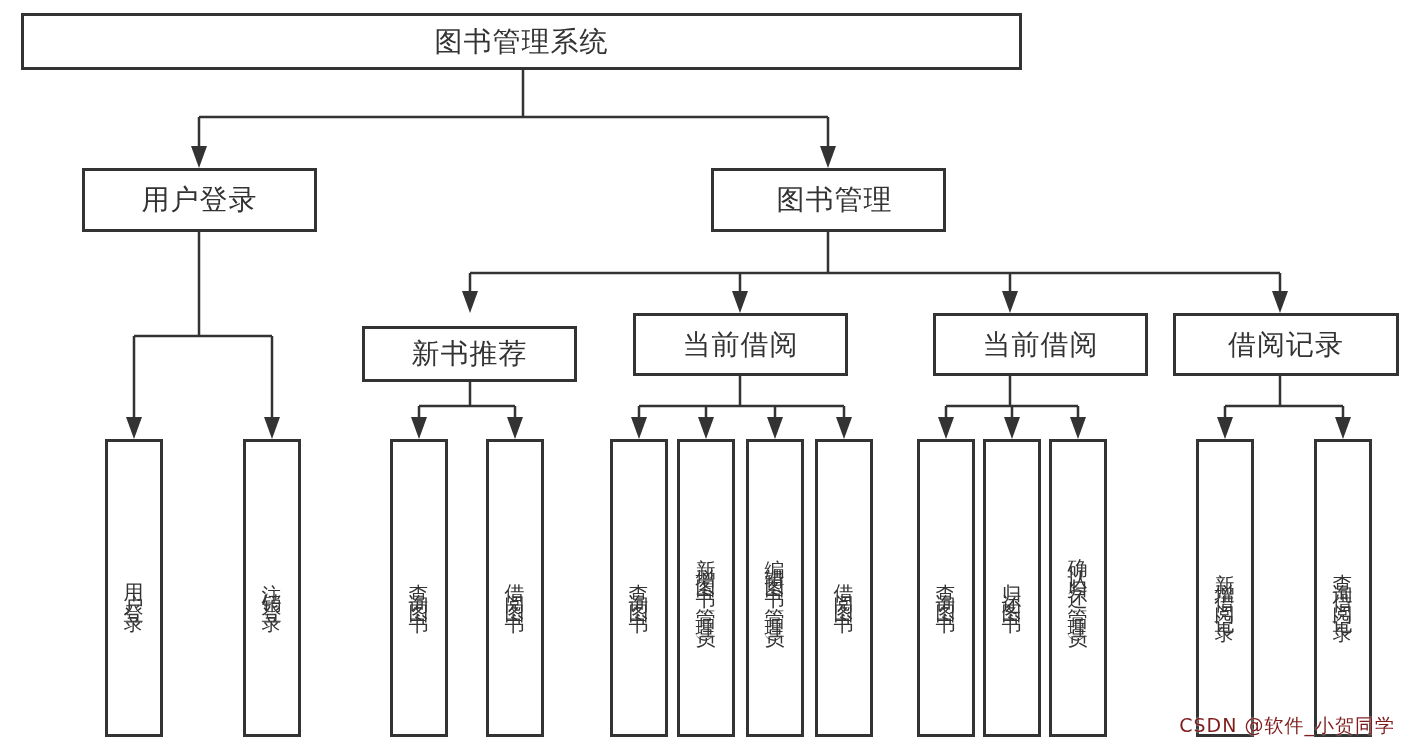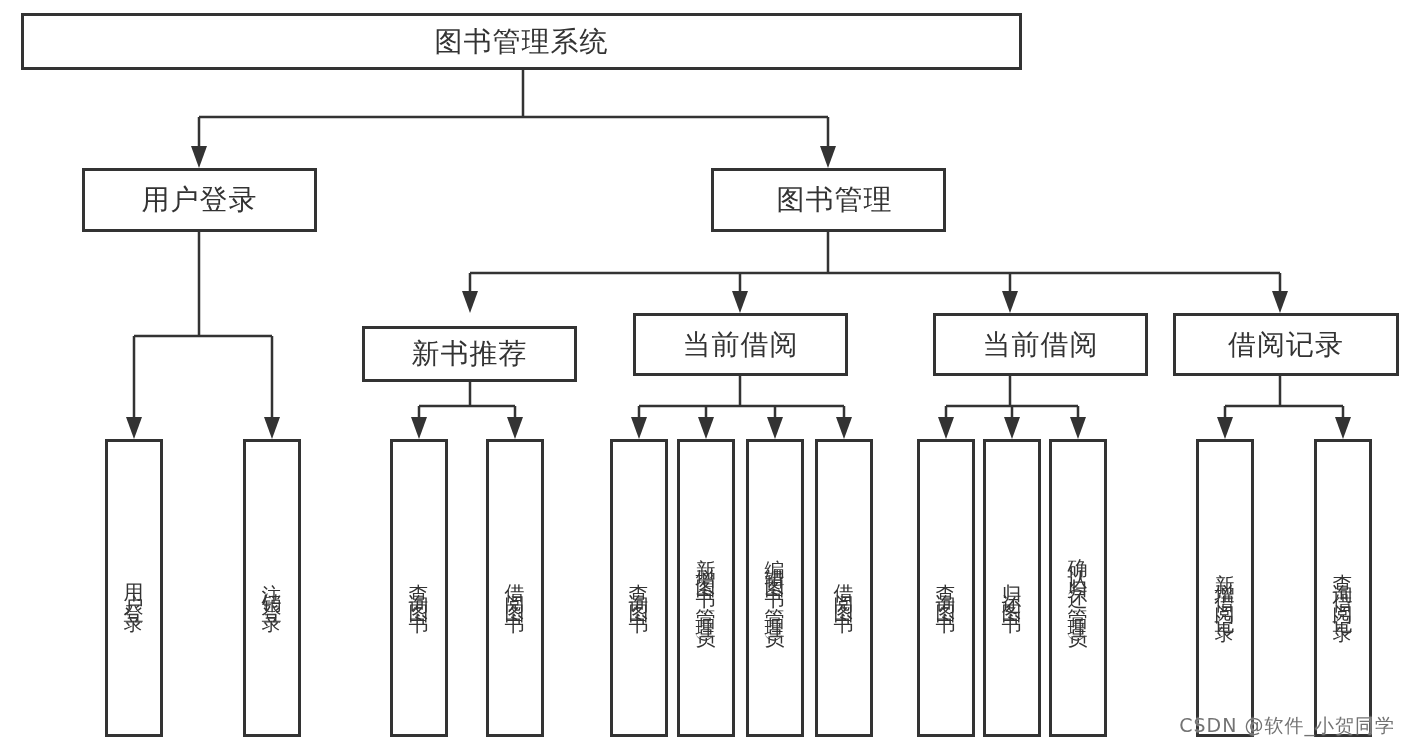--- a/index.html
+++ b/index.html
@@ -29,21 +29,21 @@
     font-size:20px;
     line-height:1;
     letter-spacing:10px;
     white-space:nowrap;
   }
   .leaf{top:439px;width:58px;height:298px;}
   #watermark{
     position:absolute;
     right:10px;bottom:8px;
     font-size:19px;
-    color:#737373;
+    color:#7f1d1d;
     text-shadow:0 0 2px #ffffff;
     letter-spacing:1px;
   }
 </style>
 </head>
 <body>
 
 <div id="stage">
 
   <svg id="connectors" viewBox="0 0 1405 747" xmlns="http://www.w3.org/2000/svg">

